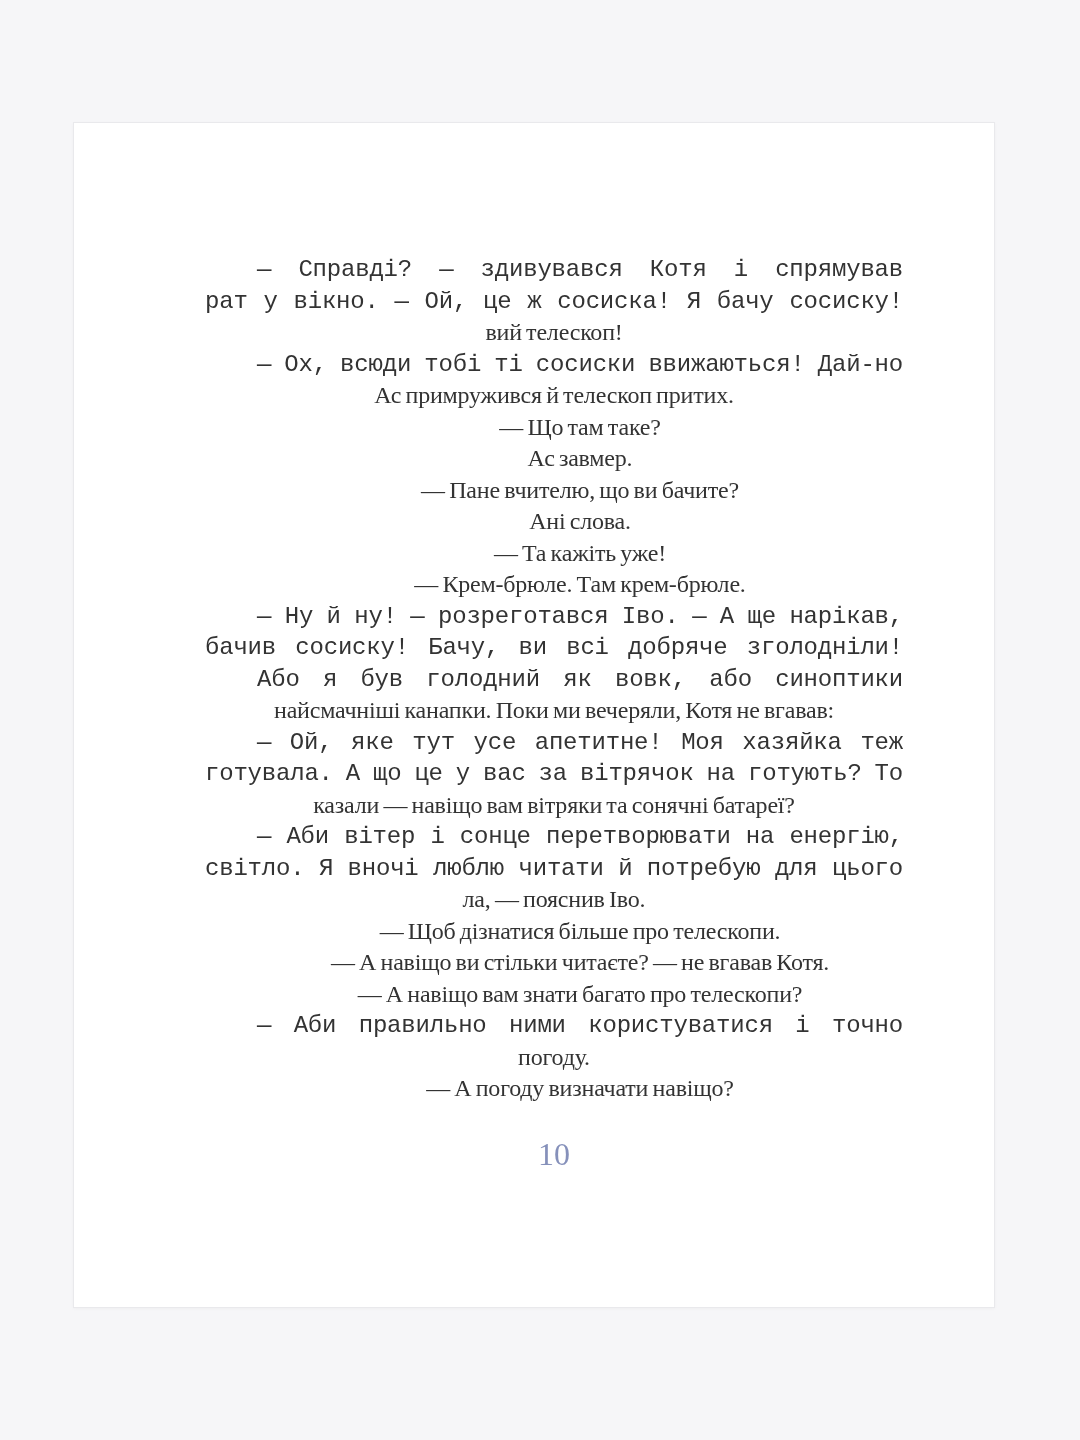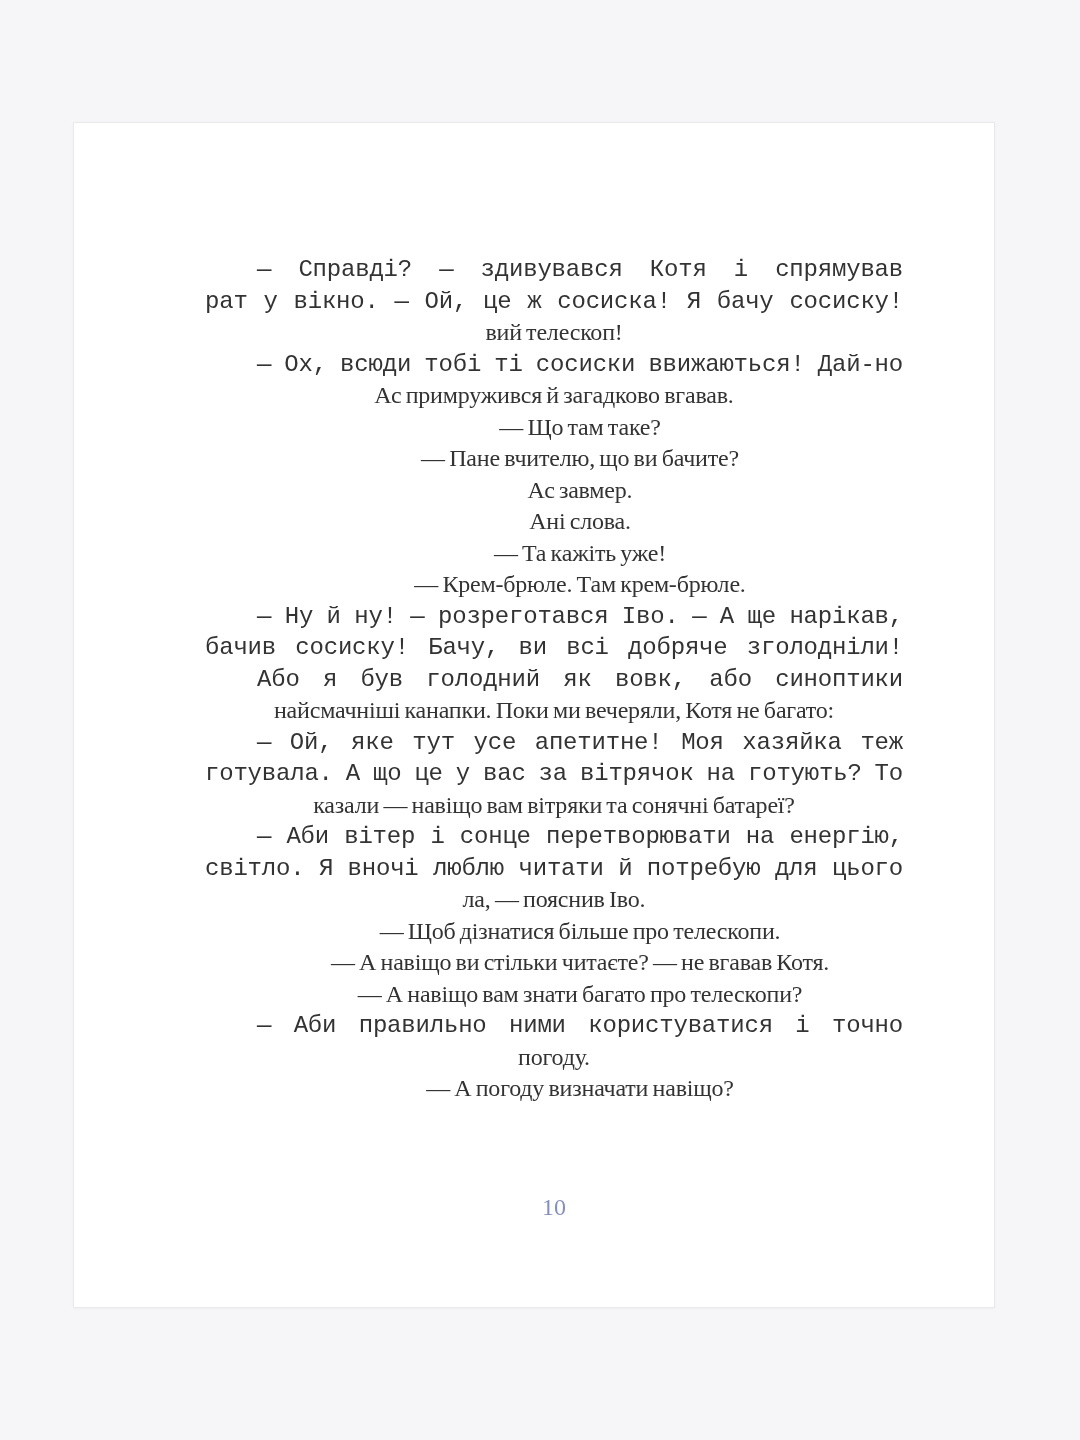--- a/index.html
+++ b/index.html
@@ -46,49 +46,49 @@
   .line.justify {
     text-align: justify;
     text-align-last: justify;
     font-family: Liberation Mono, monospace;
   }
   .line.indent {
     text-indent: 52px;
   }
   .page-number {
     position: absolute;
-    left: 131px; top: 1068px;
+    left: 131px; top: 1015px;
     width: 698px;
     text-align: center;
-    font-size: 24px;
+    font-size: 32px;
     line-height: 32px;
     color: var(--page-number);
   }
 </style>
 </head>
 <body>
 
 <div class="canvas">
   <div class="sheet">
     <div class="text-block" id="text-block">
         <div class="line indent justify">— Справді? — здивувався Котя і спрямував сріблястий апа-</div>
         <div class="line justify">рат у вікно. — Ой, це ж сосиска! Я бачу сосиску! Дуже правди-</div>
         <div class="line">вий телескоп!</div>
         <div class="line indent justify">— Ох, всюди тобі ті сосиски ввижаються! Дай-но я гляну! —</div>
-        <div class="line">Ас примружився й загадково вгавав.</div>
+        <div class="line">Ас примружився й телескоп притих.</div>
         <div class="line indent">— Що там таке?</div>
+        <div class="line indent">Ас завмер.</div>
         <div class="line indent">— Пане вчителю, що ви бачите?</div>
-        <div class="line indent">Ас завмер.</div>
         <div class="line indent">Ані слова.</div>
         <div class="line indent">— Та кажіть уже!</div>
         <div class="line indent">— Крем-брюле. Там крем-брюле.</div>
         <div class="line indent justify">— Ну й ну! — розреготався Іво. — А ще нарікав, що Котя по-</div>
         <div class="line justify">бачив сосиску! Бачу, ви всі добряче зголодніли! Ходімо, у мене</div>
         <div class="line indent justify">Або я був голодний як вовк, або синоптики справді готують</div>
-        <div class="line">найсмачніші канапки. Поки ми вечеряли, Котя не багато:</div>
+        <div class="line">найсмачніші канапки. Поки ми вечеряли, Котя не вгавав:</div>
         <div class="line indent justify">— Ой, яке тут усе апетитне! Моя хазяйка теж такі канапки</div>
         <div class="line justify">готувала. А що це у вас за вітрячок на готують? То ви так і не роз-</div>
         <div class="line">казали — навіщо вам вітряки та сонячні батареї?</div>
         <div class="line indent justify">— Аби вітер і сонце перетворювати на енергію, а її — на</div>
         <div class="line justify">світло. Я вночі люблю читати й потребую для цього багато світ-</div>
         <div class="line">ла, — пояснив Іво.</div>
         <div class="line indent">— Щоб дізнатися більше про телескопи.</div>
         <div class="line indent">— А навіщо ви стільки читаєте? — не вгавав Котя.</div>
         <div class="line indent">— А навіщо вам знати багато про телескопи?</div>
         <div class="line indent justify">— Аби правильно ними користуватися і точно визначати</div>

